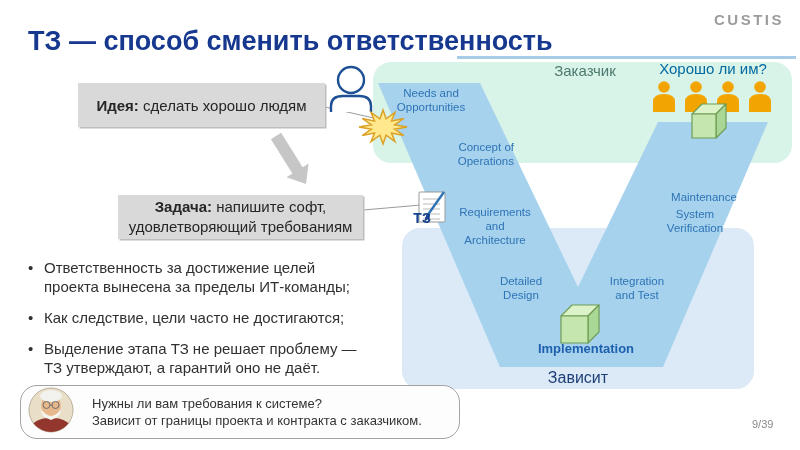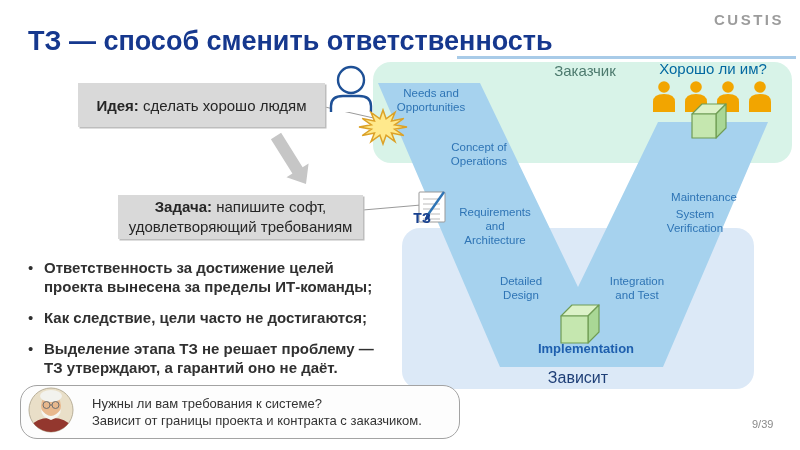--- a/index.html
+++ b/index.html
@@ -14,21 +14,21 @@
 
   
   .customer-zone{left:373px;top:62px;width:419px;height:101px;background:#d8f3e8;border-radius:18px;z-index:1;}
   .team-zone{left:402px;top:228px;width:352px;height:161px;background:#dce9f7;border-radius:18px;z-index:1;}
 
   .shapes{left:0;top:0;z-index:2;pointer-events:none;}
 
   
   .stage{z-index:4;text-align:center;white-space:pre-line;color:#2e74b5;font-size:11.5px;line-height:1.2;}
   .st-needs{left:376px;top:87px;width:110px;}
-  .st-concept{left:424px;top:141px;width:110px;}
+  .st-concept{left:404px;top:141px;width:110px;text-align:right;}
   .st-req{left:440px;top:206px;width:110px;}
   .st-detail{left:466px;top:275px;width:110px;}
   .st-impl{left:516px;top:341px;width:140px;font-weight:bold;font-size:13px;color:#1e5fae;}
   .st-int{left:582px;top:275px;width:110px;}
   .st-ver{left:640px;top:208px;width:110px;text-align:center;}
   .st-maint{left:648px;top:147px;width:112px;margin-top:44px;}
 
   .customer-label{left:535px;top:62px;width:100px;font-size:15px;color:#4d7a6e;text-align:center;z-index:4;}
   .team-label{left:518px;top:369px;width:120px;font-size:16px;color:#1f3f77;text-align:center;z-index:4;}
   .happy-q{left:648px;top:60px;width:130px;font-size:15px;color:#0369a1;text-align:center;z-index:4;}
@@ -38,21 +38,21 @@
   .gray-box{background:#d9d9d9;box-shadow:1.5px 1.5px 0 #bdbdbd;color:#262626;
             display:flex;align-items:center;justify-content:center;text-align:center;
             font-size:15px;z-index:4;}
   .idea-box{left:78px;top:83px;width:247px;height:44px;text-align:right;}
   .task-box{left:118px;top:195px;width:245px;height:44px;line-height:1.35;}
   .gray-box .pre{white-space:pre-line;}
 
   
   .bullets{left:28px;top:258px;width:392px;z-index:4;}
   .bullet{display:flex;margin-bottom:12px;font-size:15px;line-height:19px;color:#303030;}
-  .bullet .txt{white-space:pre-line;font-weight:bold;}
+  .bullet .txt{white-space:pre-line;}
   .bullet::before{content:"•";width:16px;flex:0 0 16px;color:#303030;}
 
   
   .quote-box{left:20px;top:385px;width:438px;height:52px;border:1px solid #a3a3a3;border-radius:17px;
              background:#fdfdfd;display:flex;align-items:center;z-index:4;}
   .avatar-wrap{flex:0 0 46px;margin-left:7px;}
   .quote-text{margin-left:18px;font-size:13px;line-height:17px;color:#333;}
 
   .page-num{left:752px;top:418px;font-size:11px;color:#8a8a8a;z-index:5;}
 </style>

